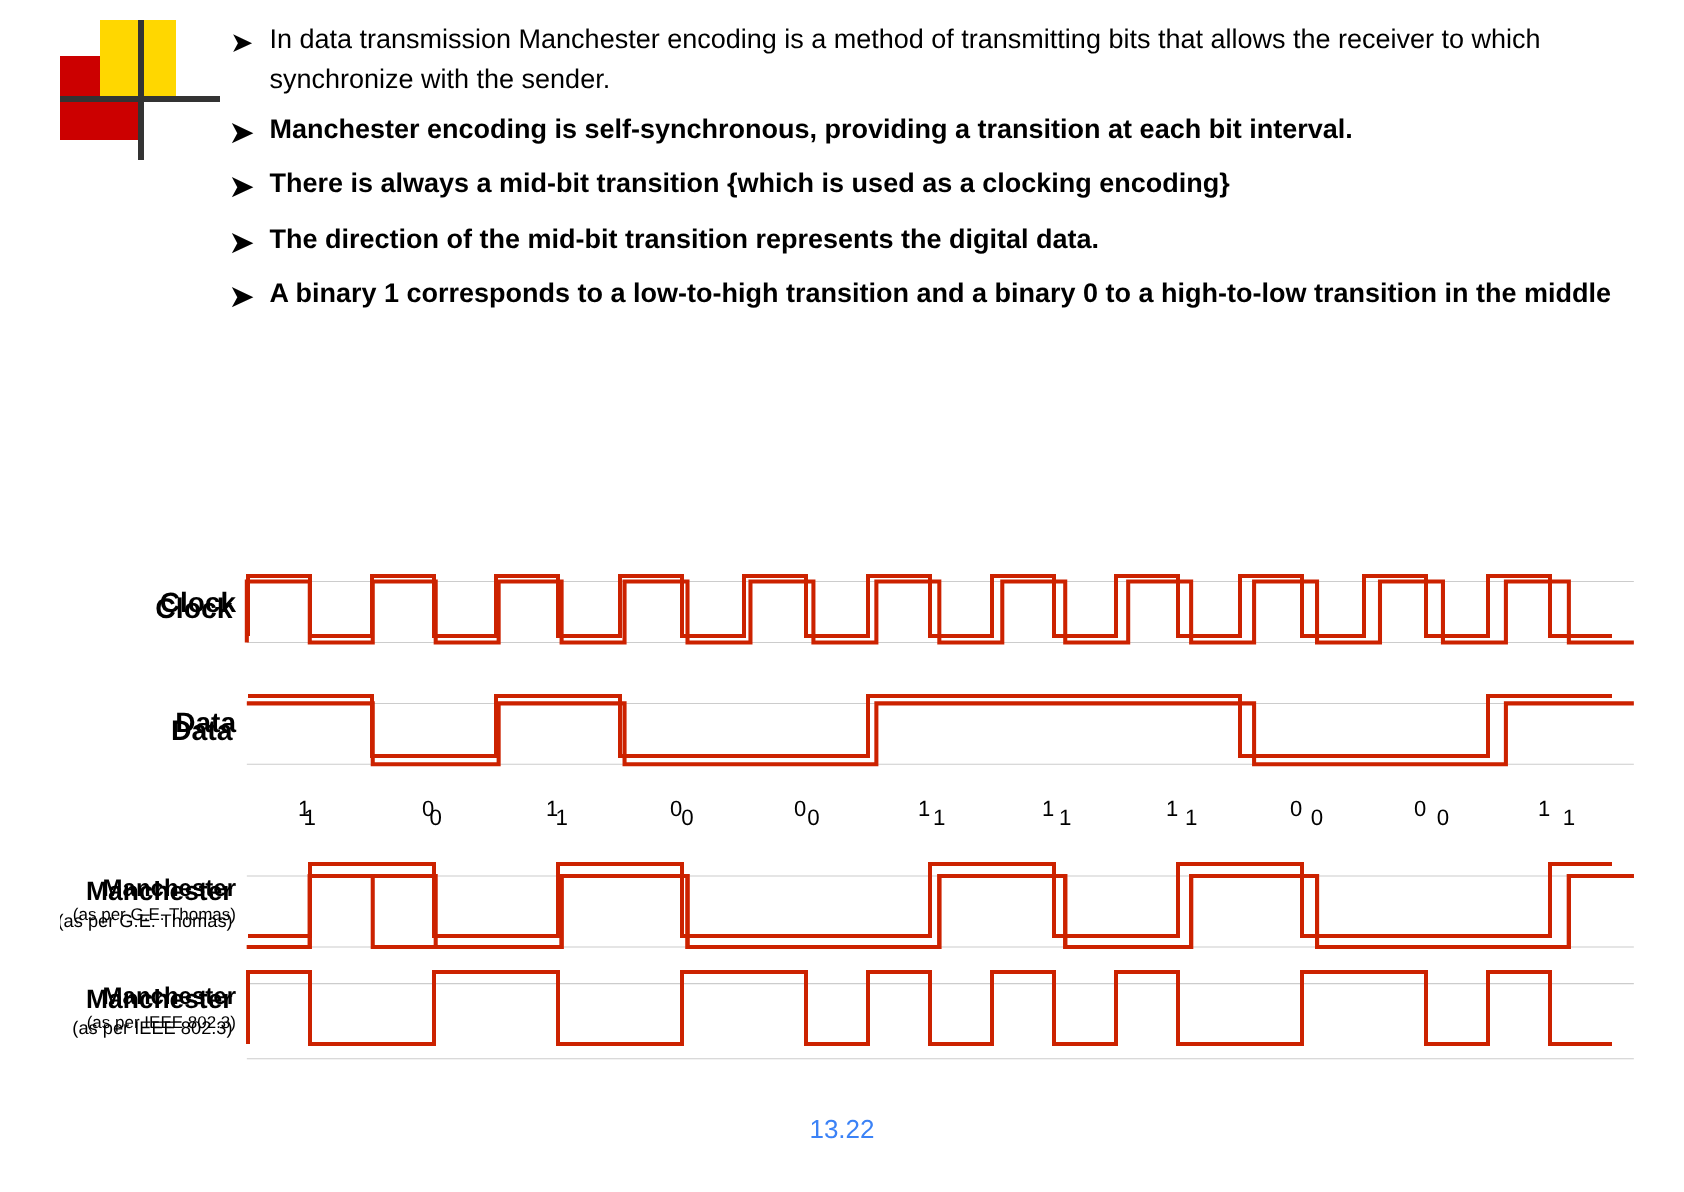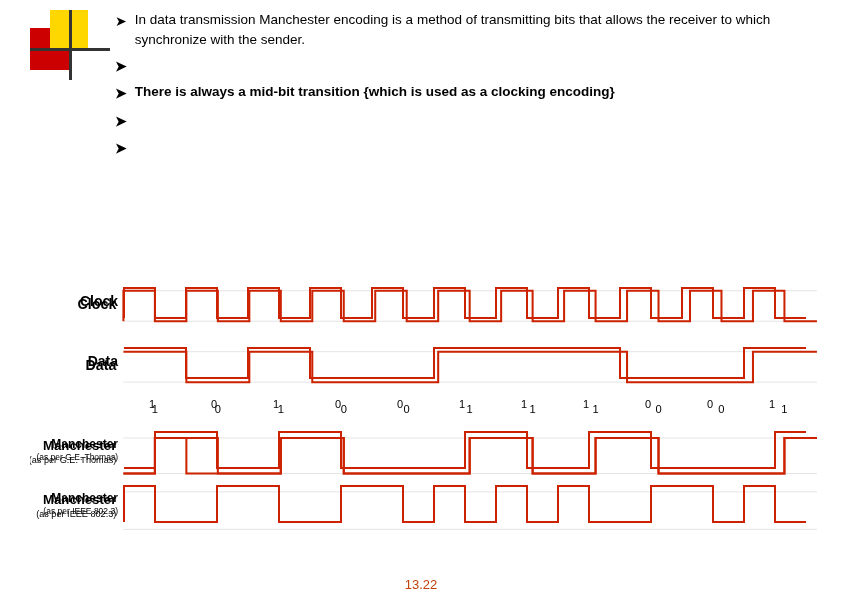--- a/index.html
+++ b/index.html
@@ -100,55 +100,58 @@
       height: 270px;
     }
 
     .diagram-svg {
       width: 100%;
       height: 100%;
     }
 
     .page-number {
       position: absolute;
-      bottom: 4px;
+      bottom: 24px;
       left: 50%;
       transform: translateX(-50%);
       font-size: 13px;
-      color: #c2410c;
+      color: #3b82f6;
     }
   </style>
 </head>
 <body>
 
 <div class="logo-area">
   <div class="logo-square-yellow"></div>
   <div class="logo-square-red"></div>
   <div class="logo-line-v"></div>
   <div class="logo-line-h"></div>
 </div>
 
 <div class="content">
   <ul class="bullet-list">
     <li>
       <span class="arrow">➤</span>
       <span>In data transmission Manchester encoding is a method of transmitting bits that allows the receiver to which synchronize with the sender.</span>
     </li>
     <li class="bold-item">
       <span class="arrow">➤</span>
+      <span>Manchester encoding is self-synchronous, providing a transition at each bit interval.</span>
     </li>
     <li class="bold-item">
       <span class="arrow">➤</span>
       <span>There is always a mid-bit transition {which is used as a clocking encoding}</span>
     </li>
     <li class="bold-item">
       <span class="arrow">➤</span>
+      <span>The direction of the mid-bit transition represents the digital data.</span>
     </li>
     <li class="bold-item">
       <span class="arrow">➤</span>
+      <span>A binary 1 corresponds to a low-to-high transition and a binary 0 to a high-to-low transition in the middle</span>
     </li>
   </ul>
 </div>
 
 <div class="diagram-area">
   <svg class="diagram-svg" viewBox="0 0 780 265" xmlns="http://www.w3.org/2000/svg">
 
     <text x="85" y="38" font-size="14" font-weight="bold" font-family="Arial" fill="#000" text-anchor="end">Clock</text>
     <text x="85" y="98" font-size="14" font-weight="bold" font-family="Arial" fill="#000" text-anchor="end">Data</text>
     <text x="85" y="145" font-size="11" font-weight="bold" font-family="Arial" fill="#000" text-anchor="end"></text>

